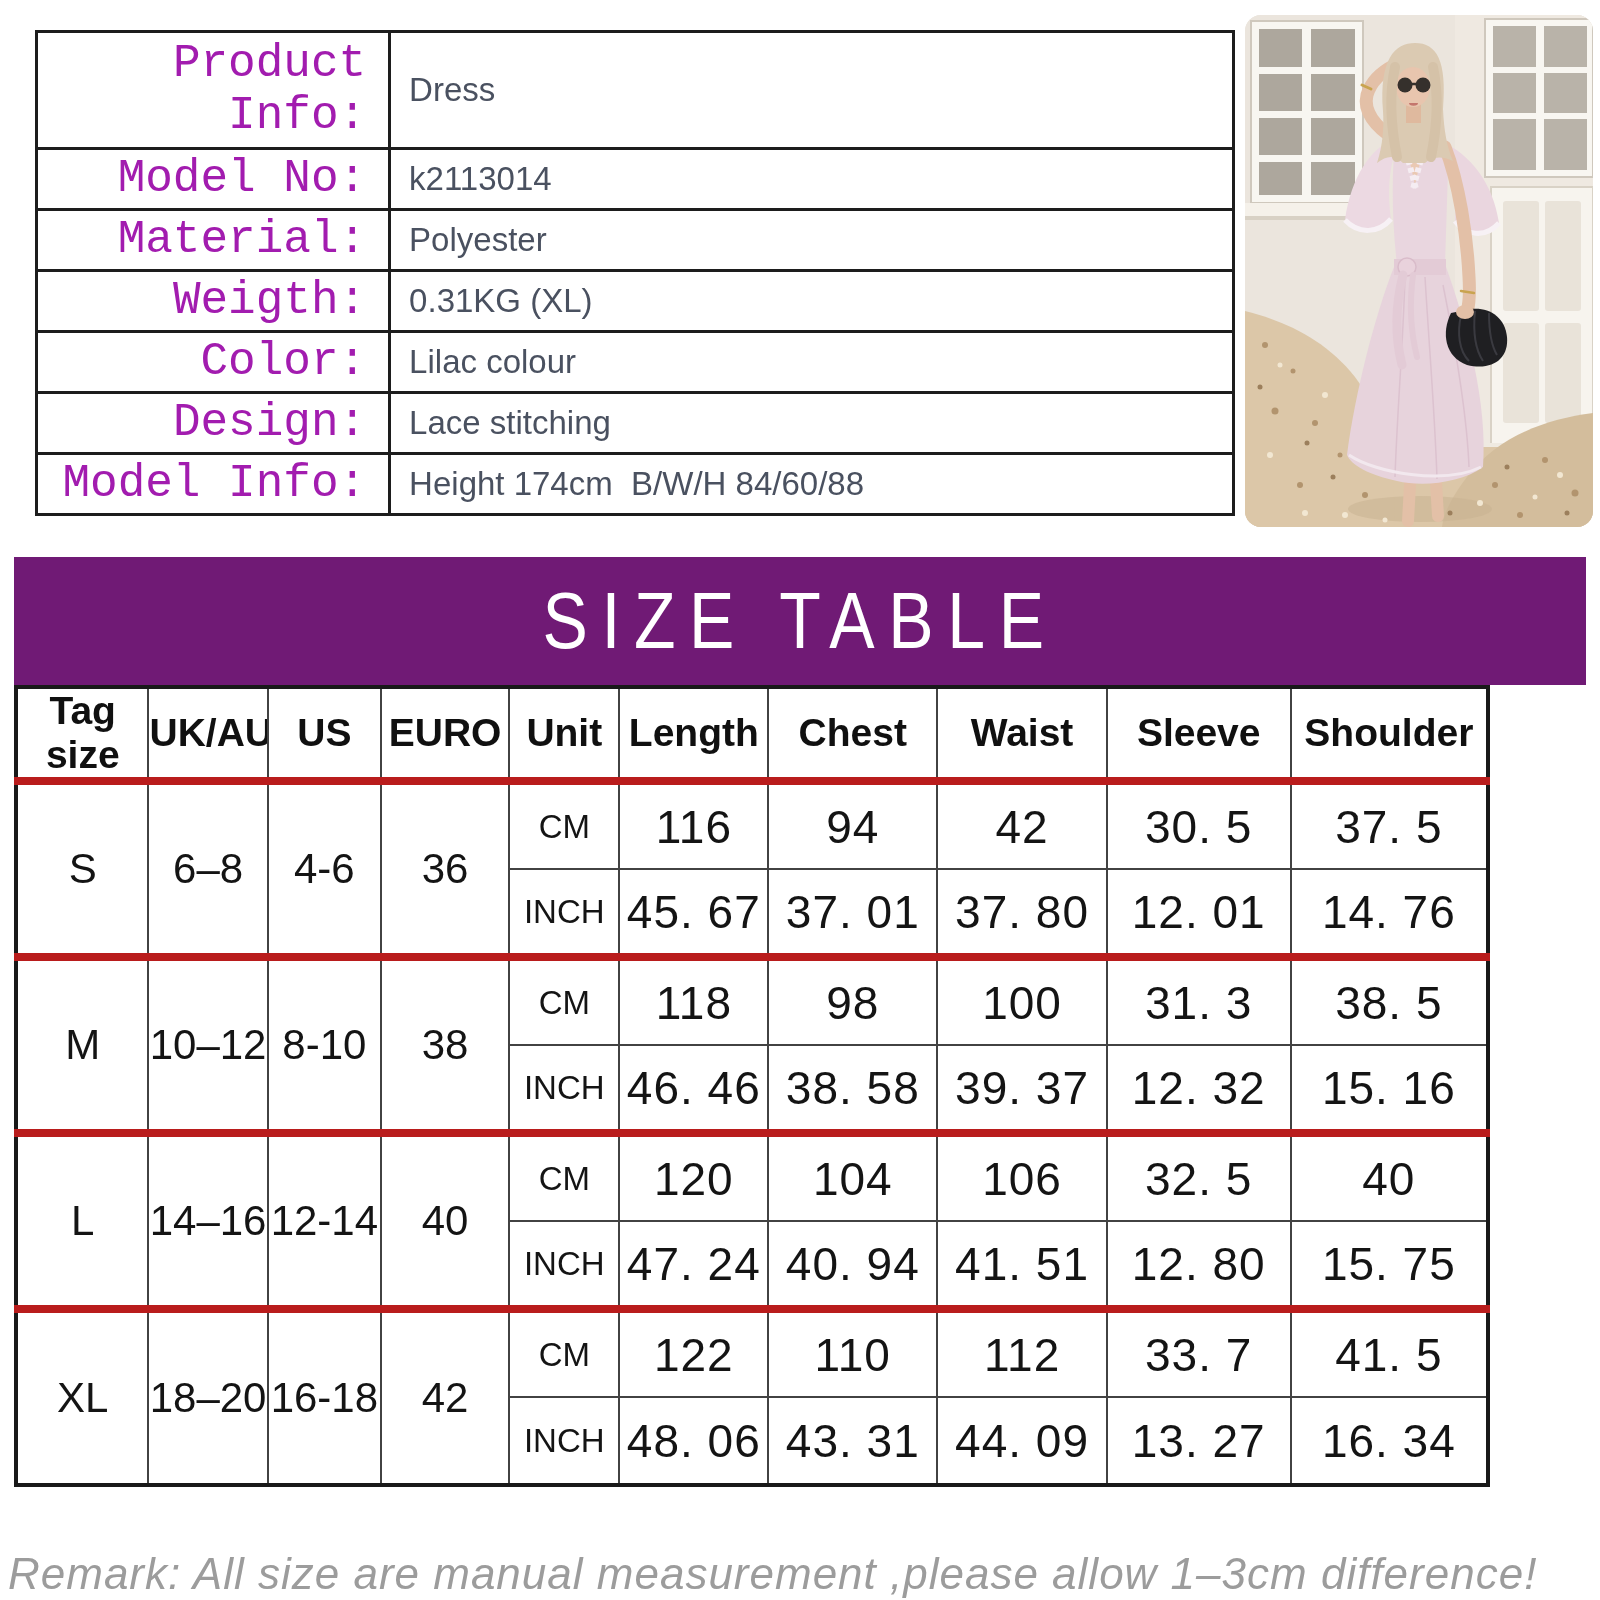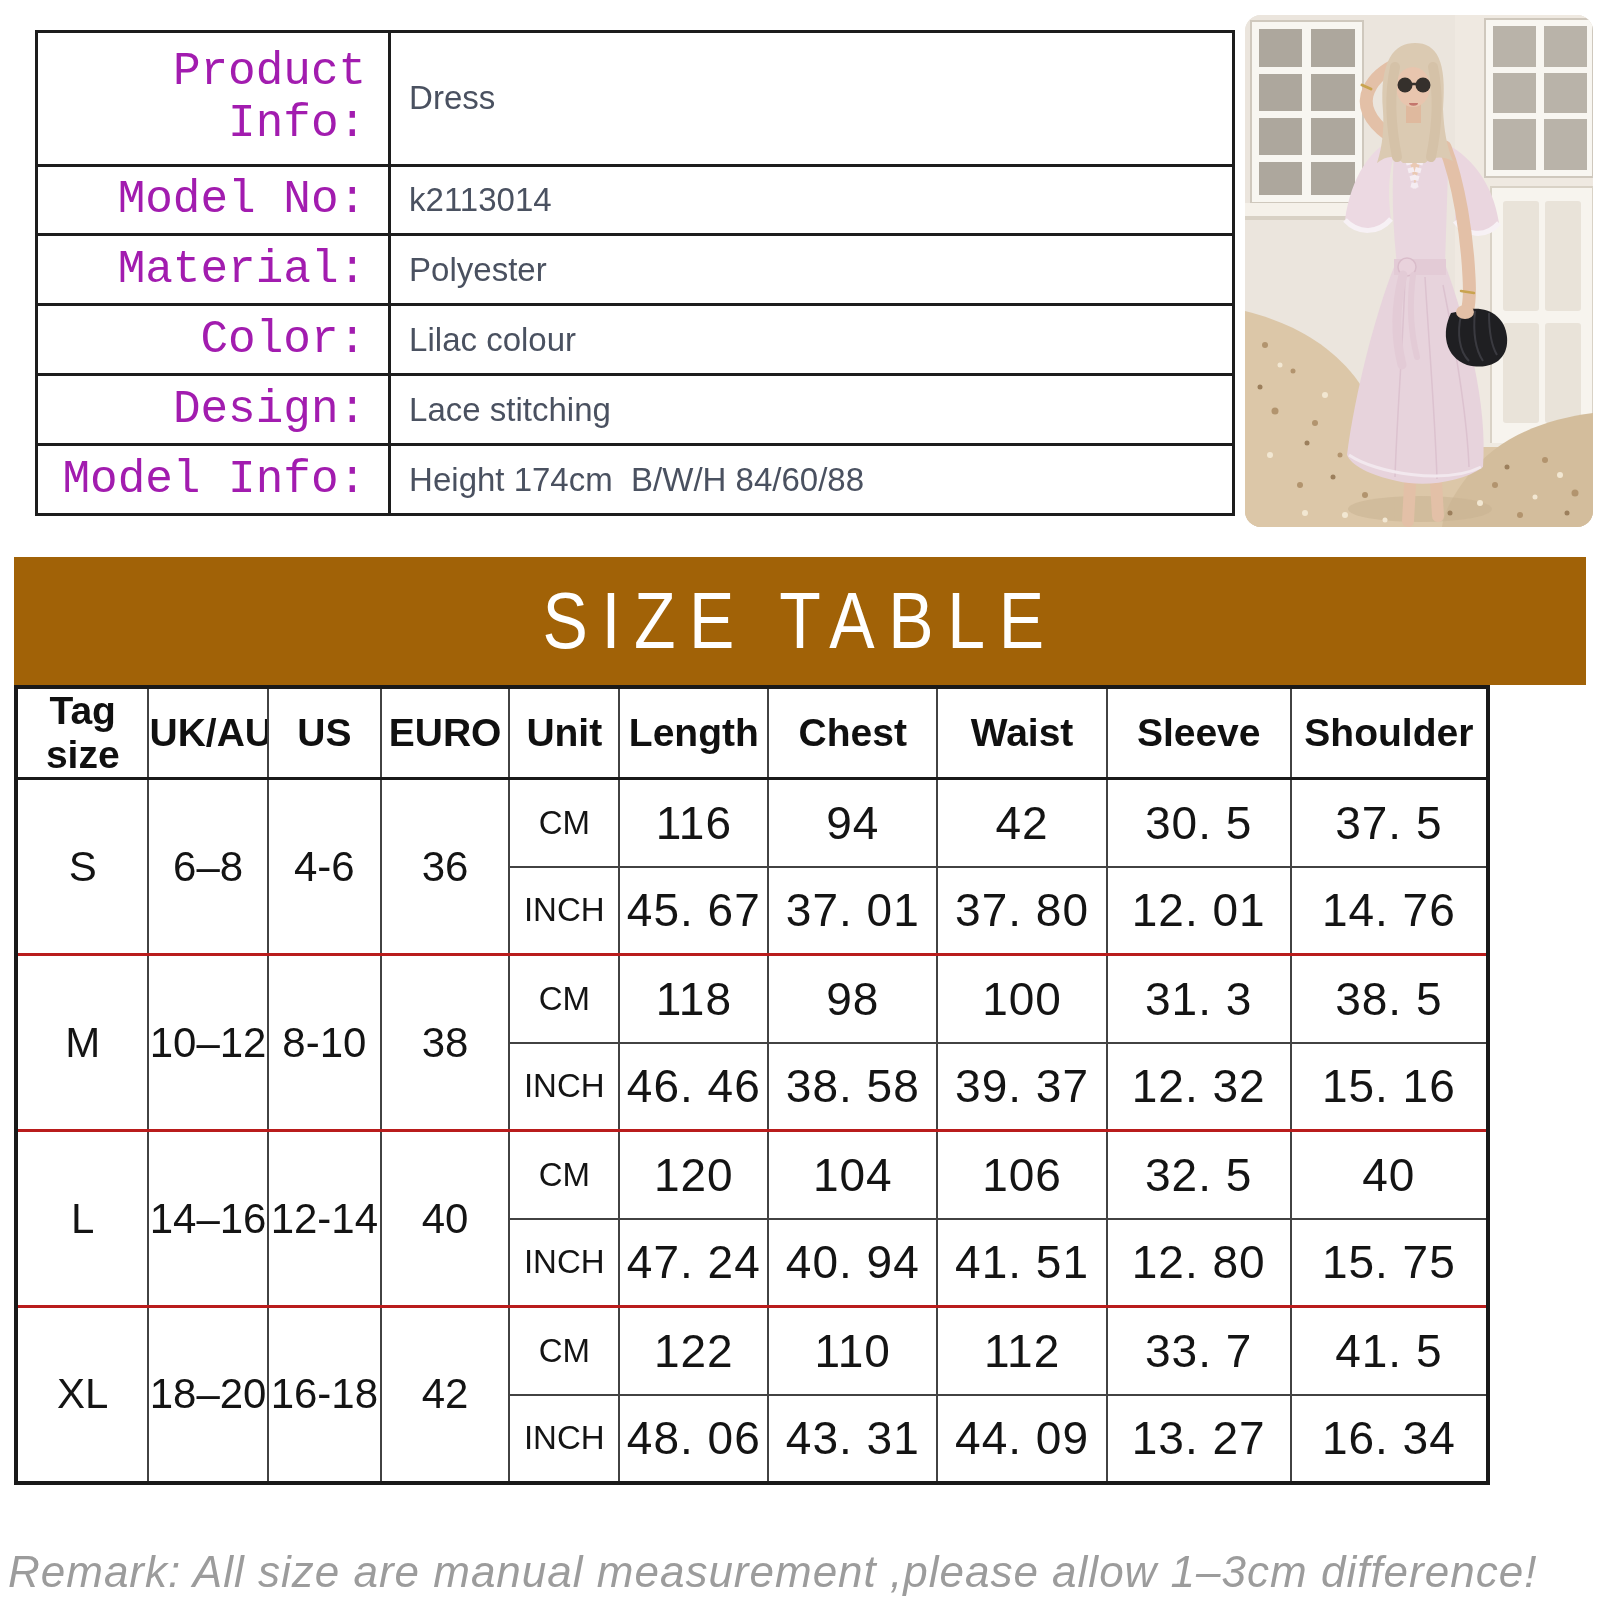--- a/index.html
+++ b/index.html
@@ -26,21 +26,21 @@
   }
 
   .photo-wrap {
     width: 348px; height: 512px; border-radius: 16px;
     overflow: hidden; flex: none; background: #ebe5dd;
   }
   .photo-wrap svg { display: block; }
 
   
   .size-banner {
-    margin: 30px 14px 0 14px; height: 128px; background: #a16207;
+    margin: 30px 14px 0 14px; height: 128px; background: #701a75;
     display: flex; align-items: center; justify-content: center;
   }
   .size-banner .banner-text {
     color: #ffffff; font-size: 80px; letter-spacing: 16px;
     display: inline-block; transform: scaleX(0.85); white-space: pre;
   }
 
   
   .size-table {
     border-collapse: collapse; width: 1476px; margin: 0 14px;
@@ -48,21 +48,21 @@
   }
   .size-table th, .size-table td {
     border: 2px solid #424242; text-align: center; vertical-align: middle;
     padding: 0; overflow: hidden;
   }
   .size-table thead th {
     height: 88px; font-size: 39px; font-weight: bold; color: #101010;
     border-bottom: 3px solid #191919; background: #fff;
   }
   .size-table tbody td { height: 88px; }
-  .size-table tr.g-top td { border-top: 3px solid #b91c1c; }
+  .size-table tr.g-top td { border-top: 8px solid #b91c1c; }
   .size-table td.span-cell { font-size: 42px; color: #141414; }
   .size-table td.unit { font-size: 33px; color: #141414; }
   .size-table td.num { font-size: 46px; color: #141414; letter-spacing: 1px; margin-left: 41px; }
 
   
   .remark {
     margin: 62px 0 0 8px; font-style: italic; font-size: 44px;
     color: #9c9c9c; letter-spacing: 1px;
   }
 </style>
@@ -77,20 +77,24 @@
         <td class="lbl">Product Info:</td>
         <td class="val">Dress</td>
       </tr>
       <tr>
         <td class="lbl">Model No:</td>
         <td class="val">k2113014</td>
       </tr>
       <tr>
         <td class="lbl">Material:</td>
         <td class="val">Polyester</td>
+      </tr>
+      <tr>
+        <td class="lbl">Weigth:</td>
+        <td class="val">0.31KG (XL)</td>
       </tr>
       <tr>
         <td class="lbl">Color:</td>
         <td class="val">Lilac colour</td>
       </tr>
       <tr>
         <td class="lbl">Design:</td>
         <td class="val">Lace stitching</td>
       </tr>
       <tr>

